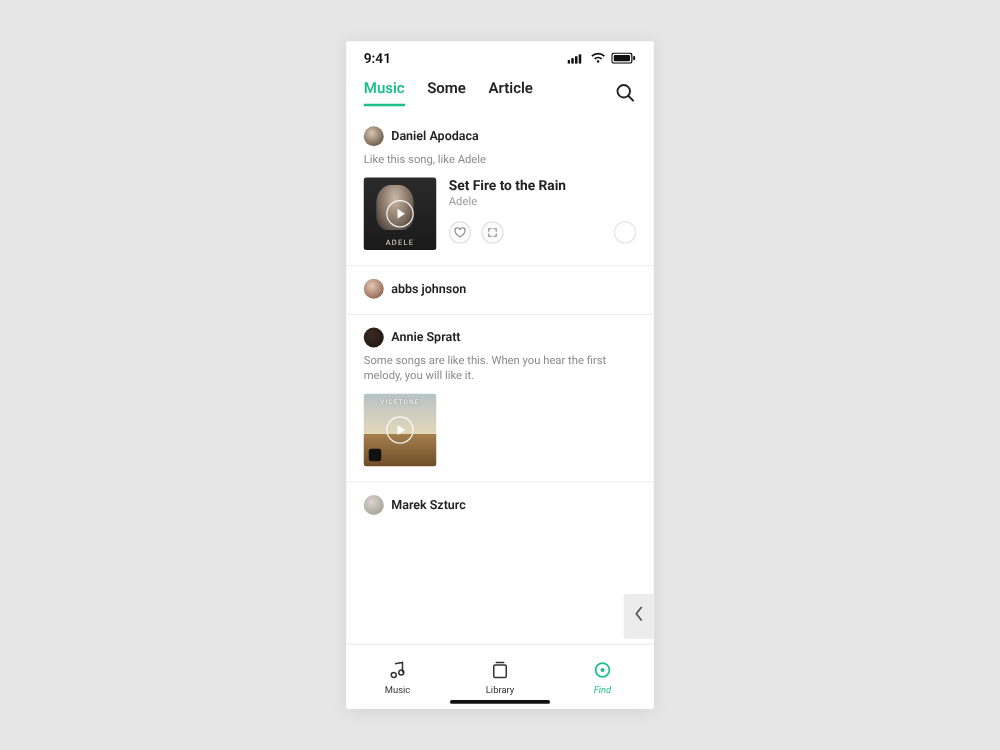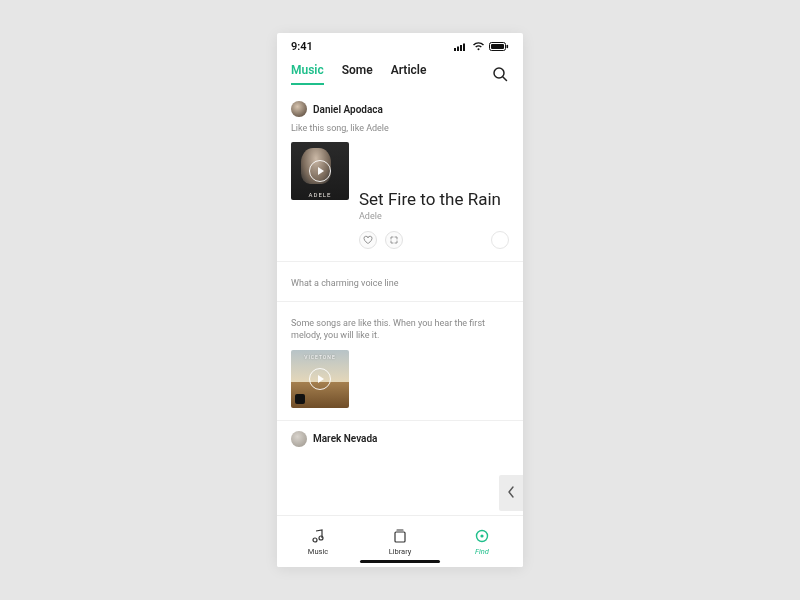--- a/index.html
+++ b/index.html
@@ -130,21 +130,21 @@
     border-radius: 40% 40% 30% 30%;
     filter: blur(.3px);
   }
   .cover.adele .label{position:absolute;bottom:2px;left:0;right:0;text-align:center;color:#e6e0da;font-size:6px;letter-spacing:1px;}
   .cover.atl { background: linear-gradient(180deg,#f2eee8 0%, #e7dfd4 55%, #6b5846 55%, #4c3d2e 100%); }
   .cover.atl .label{position:absolute;top:5px;left:0;right:0;text-align:center;color:#6b5f52;font-size:5px;letter-spacing:1px;}
   .cover.nevada { background: linear-gradient(180deg,#b7c3c7 0%, #e4d7b9 55%, #a5804f 55%, #6f4d28 100%); }
   .cover.nevada::after{content:"";position:absolute;left:4px;bottom:4px;width:10px;height:10px;background:#111;border-radius:2px;}
   .cover.nevada .label{position:absolute;top:4px;left:0;right:0;text-align:center;color:#fff;font-size:5px;letter-spacing:1px;text-shadow:0 0 2px rgba(0,0,0,.4);}
   .trackinfo { flex: 1; }
-  .ttitle { font-size: 17px; font-weight: 400; color: #222; margin-top: 47px; }
+  .ttitle { font-size: 11px; font-weight: 700; color: #222; }
   .tartist { font-size: 9px; color: #9a9a9a; margin-top: 2px; }
   .actions { display: flex; gap: 8px; margin-top: 10px; align-items: center;}
   .circlebtn {
     width: 18px; height: 18px; border-radius: 50%;
     border: 1px solid #e2e2e2;
     background: #fbfbfb;
     display: flex; align-items: center; justify-content: center;
     cursor: pointer;
   }
   .bubble {
@@ -270,37 +270,44 @@
                   <path d="M2 4V2h2M8 6v2H6M2 6v2h2M8 4V2H6" fill="none" stroke="#888" stroke-width="0.9" stroke-linecap="round"></path>
                 </svg>
             </div>
             <div class="bubble"></div>
           </div>
         </div>
       </div>
     </div>
 
     <div class="post">
-      <div class="caption">What a charming voice line</div>
+      <div class="pheader">
+        <div class="avatar av2"></div>
+        <div class="uname">abbs johnson</div>
+      </div>
     </div>
 
     <div class="post">
+      <div class="pheader">
+        <div class="avatar av3"></div>
+        <div class="uname">Annie Spratt</div>
+      </div>
       <div class="caption">Some songs are like this. When you hear the first melody, you will like it.</div>
       <div class="media-row">
         <div class="cover nevada">
           <span class="label">VICETONE</span>
           <div class="playbtn"></div>
         </div>
       </div>
     </div>
 
     <div class="post last partial">
       <div class="pheader">
         <div class="avatar av4"></div>
-        <div class="uname">Marek Nevada</div>
+        <div class="uname">Marek Szturc</div>
       </div>
     </div>
 
   </div>
 
   <div class="sidechev">
     <span>
       <svg width="8" height="12" viewBox="0 0 8 12">
           <path d="M6 1L2 6l4 5" fill="none" stroke="#555" stroke-width="1.4" stroke-linecap="round" stroke-linejoin="round"></path>
         </svg>

